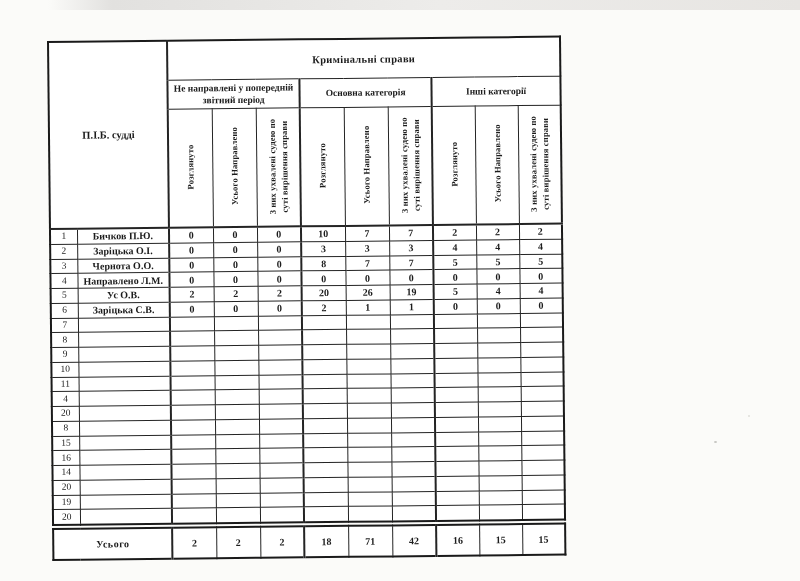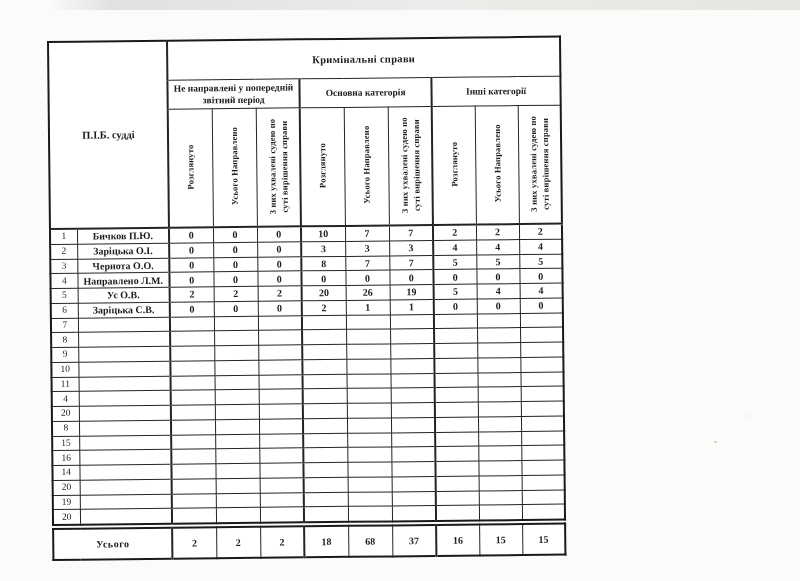--- a/index.html
+++ b/index.html
@@ -383,22 +383,22 @@
         <col style="width:43px">
         <col style="width:43px">
     </colgroup>
     <tbody>
       <tr>
         <td class="t-label" colspan="2">Усього</td>
         <td class="name-l">2</td>
         <td>2</td>
         <td>2</td>
         <td class="grp-l">18</td>
-        <td>68</td>
-        <td>37</td>
+        <td>71</td>
+        <td>42</td>
         <td class="grp-l">16</td>
         <td>15</td>
         <td>15</td>
       </tr>
     </tbody>
   </table>
 
 </div>
 
 </body></html>

